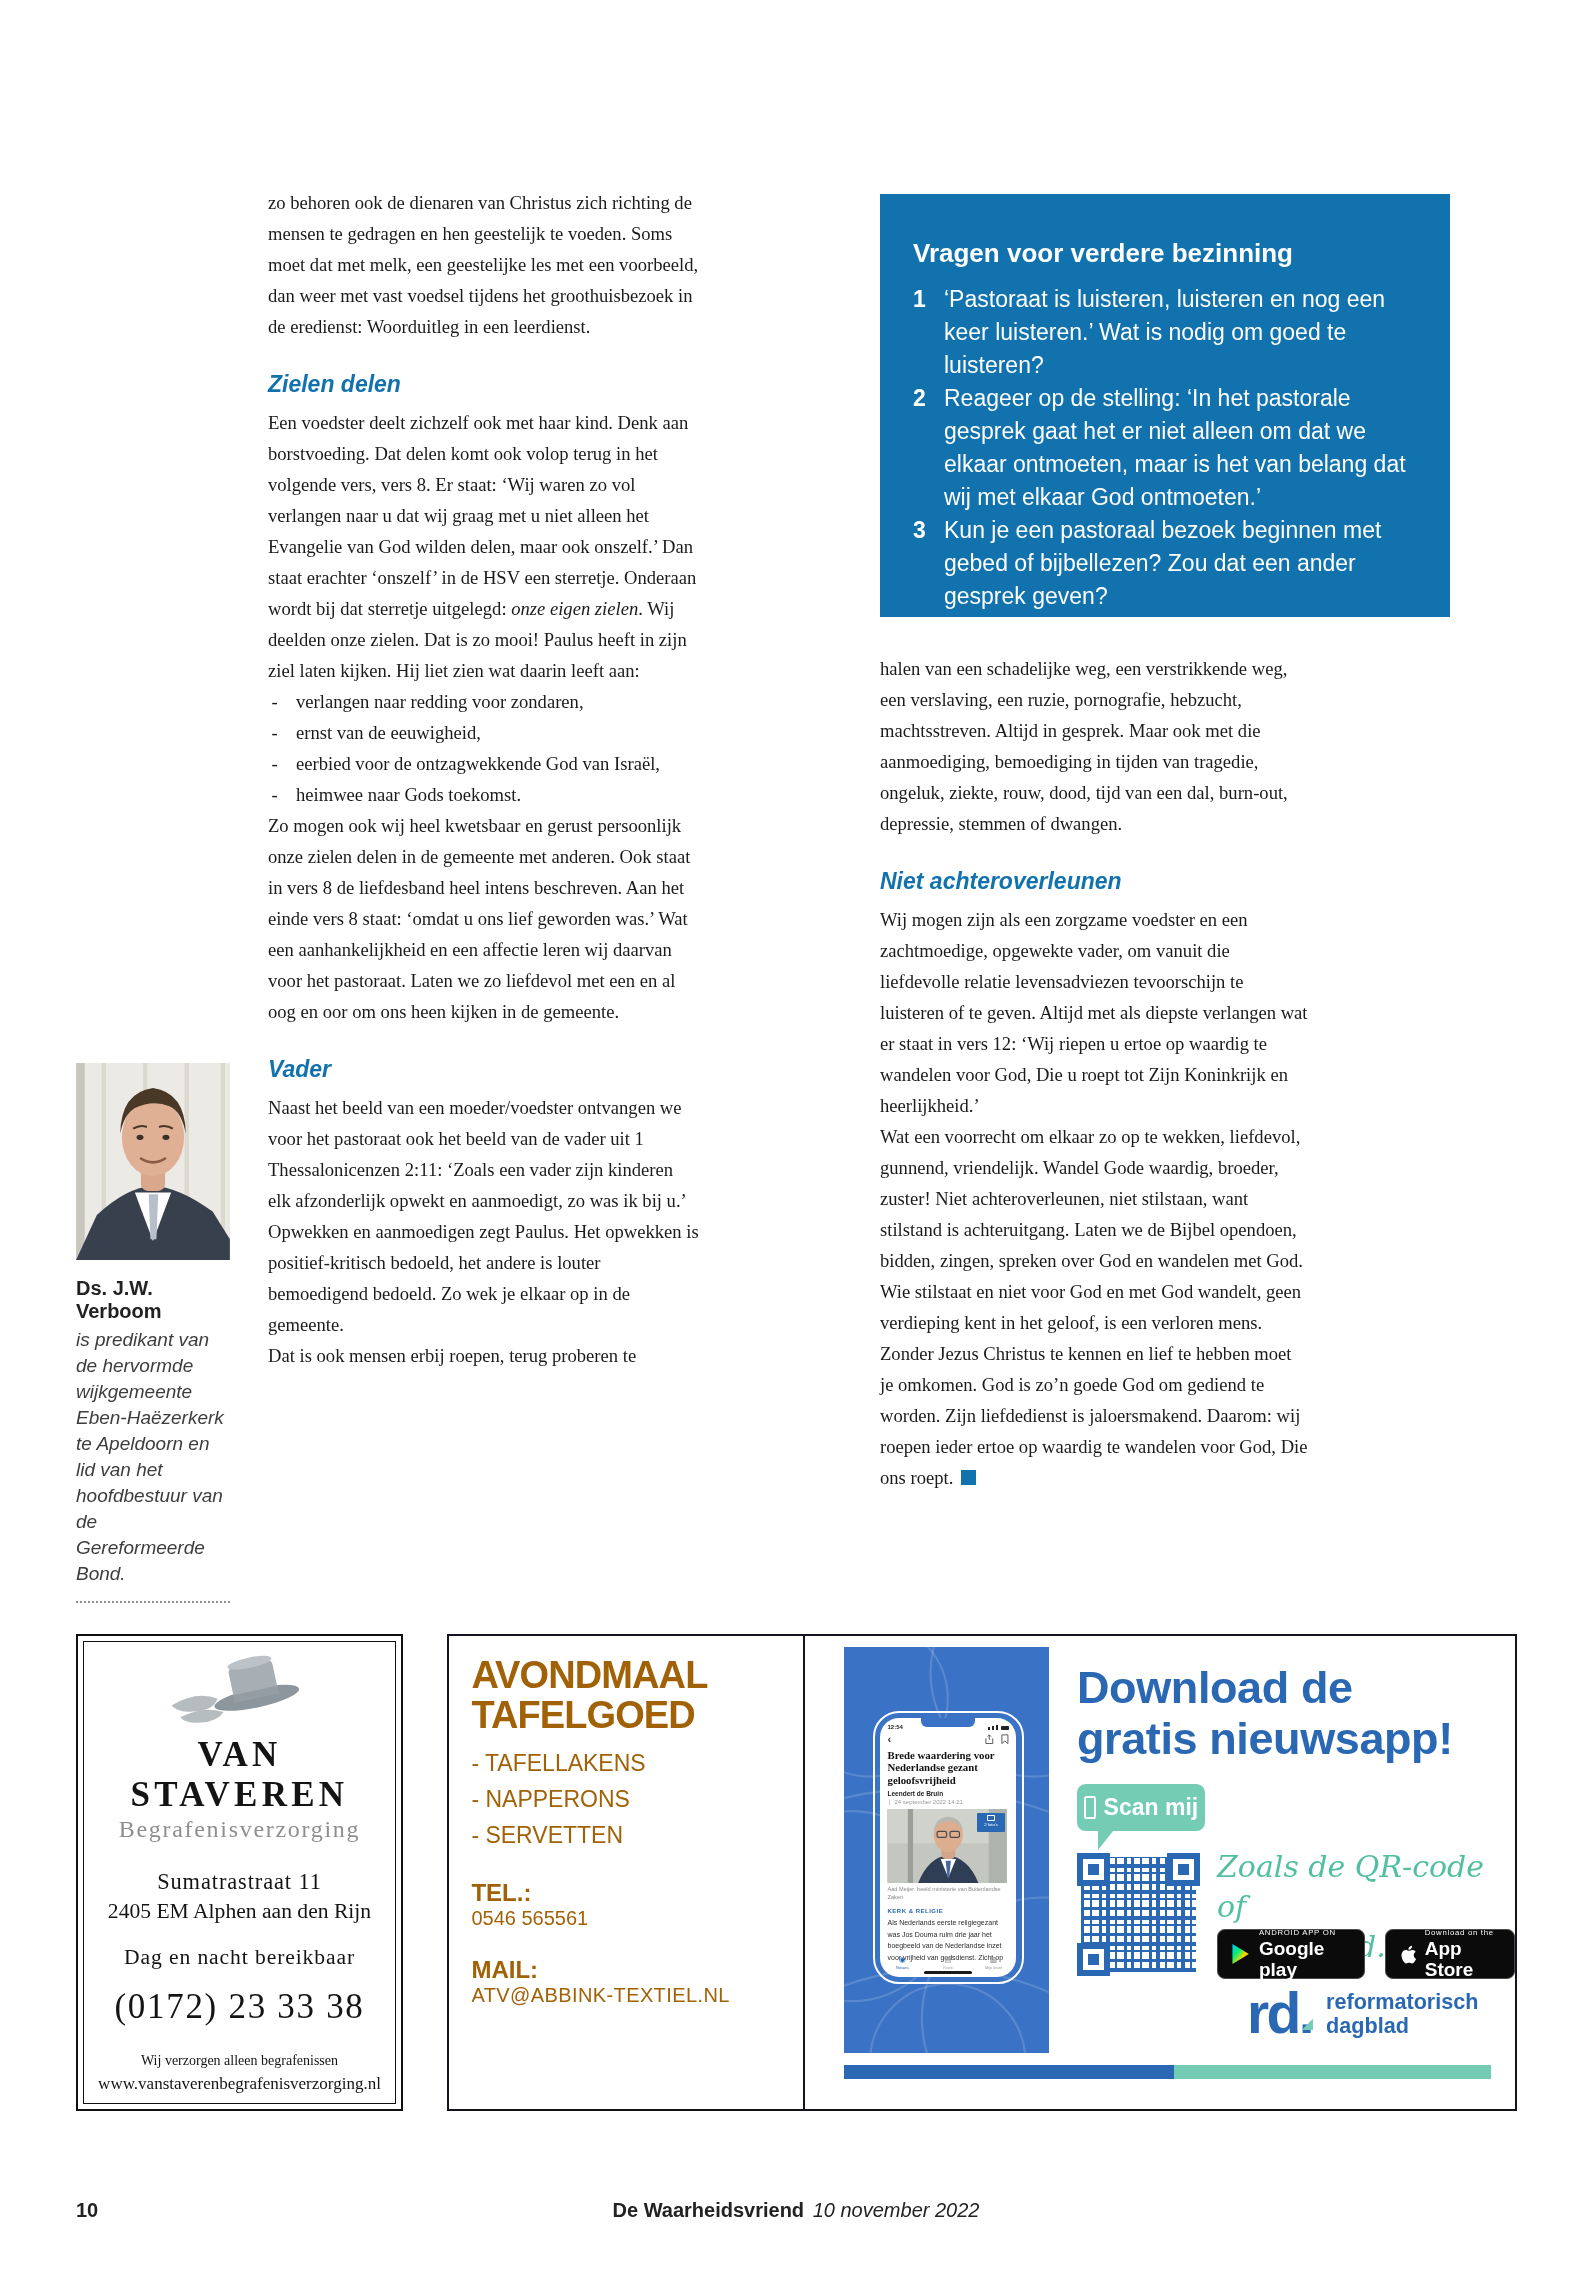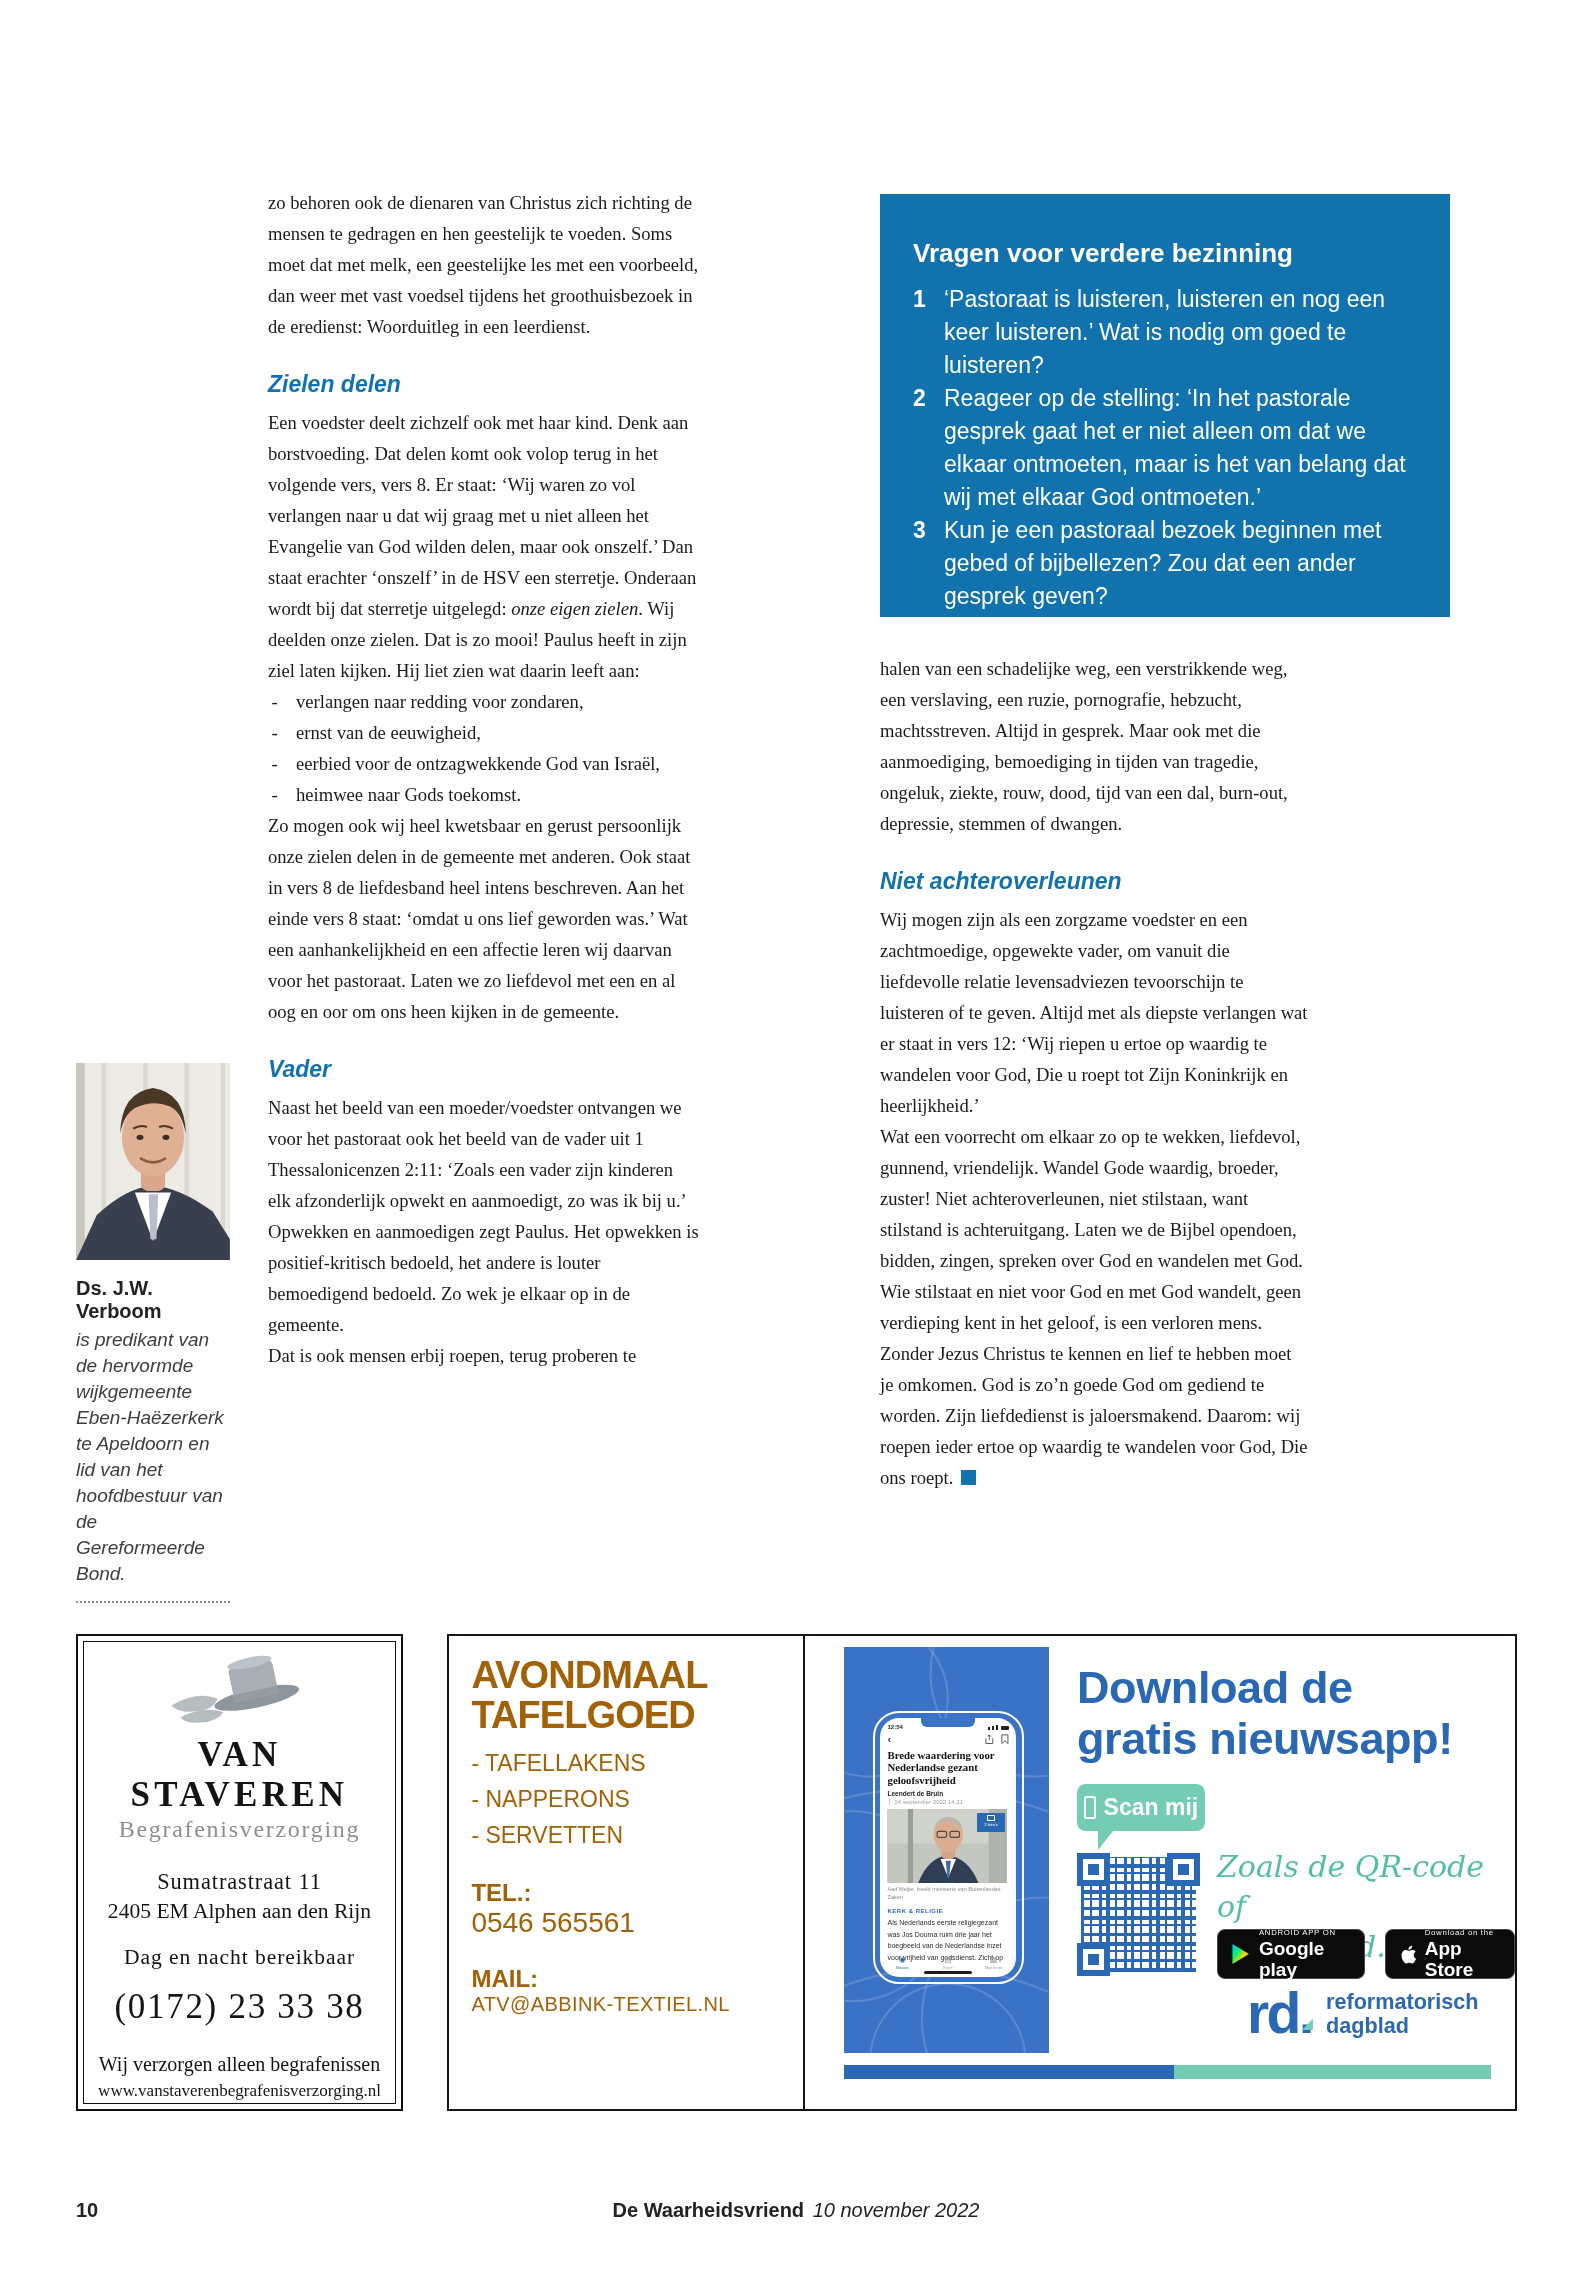--- a/index.html
+++ b/index.html
@@ -49,30 +49,30 @@
   
   #ad-vs{left:76px;width:327px;border:2.6px solid #101010;padding:5.2px;}
   #ad-vs .inner{border:1.7px solid #101010;height:100%;text-align:center;
         font-family:"Liberation Serif","DejaVu Serif",serif;color:#141414;padding-top:8.6px;}
   .vs-brand{font-size:35px;font-weight:700;letter-spacing:4.3px;margin-top:4px;}
   .vs-sub{font-size:24px;color:#8e8e8e;letter-spacing:1.7px;margin-top:1.7px;}
   .vs-addr1{font-size:22.4px;margin-top:26px;letter-spacing:0.9px;}
   .vs-addr2{font-size:21.6px;margin-top:3.5px;}
   .vs-avail{font-size:21.6px;margin-top:21px;letter-spacing:0.9px;}
   .vs-phone{font-size:35px;margin-top:17.3px;letter-spacing:1.7px;}
-  .vs-note{font-size:20px;margin-top:26px;}
+  .vs-note{font-size:14px;margin-top:26px;}
   .vs-site{font-size:17px;margin-top:5.2px;}
 
   
   #ad-ab{left:447px;width:360px;border:2.2px solid #14141f;padding:19px 22.4px;color:#a16207;}
   .ab-title{font-size:38px;line-height:40px;font-weight:700;letter-spacing:-0.9px;}
   .ab-items{margin-top:10.4px;font-size:23px;line-height:36px;font-weight:500;}
   .ab-co{margin-top:36px;font-size:27px;line-height:30px;font-weight:700;}
   .ab-lbl{margin-top:26px;font-size:24px;font-weight:700;}
-  .ab-val{font-size:28px;}
+  .ab-val{font-size:20px;}
   .ab-mail-val{font-size:20px;letter-spacing:0.4px;}
 
   
   #ad-rd{left:803px;width:714px;border:2.2px solid #14141f;}
   .rd-panel{position:absolute;left:39px;top:11.2px;width:205px;height:406px;
             background:var(--rd_panel);overflow:hidden;}
   .rd-head{position:absolute;left:272px;top:26px;font-size:45px;line-height:51px;
            font-weight:700;color:var(--rd_blue);letter-spacing:-0.4px;}
   .pill{position:absolute;left:272px;top:148px;width:128px;height:47px;background:var(--rd_teal);
         border-radius:8.6px;color:#fff;display:flex;align-items:center;justify-content:center;

